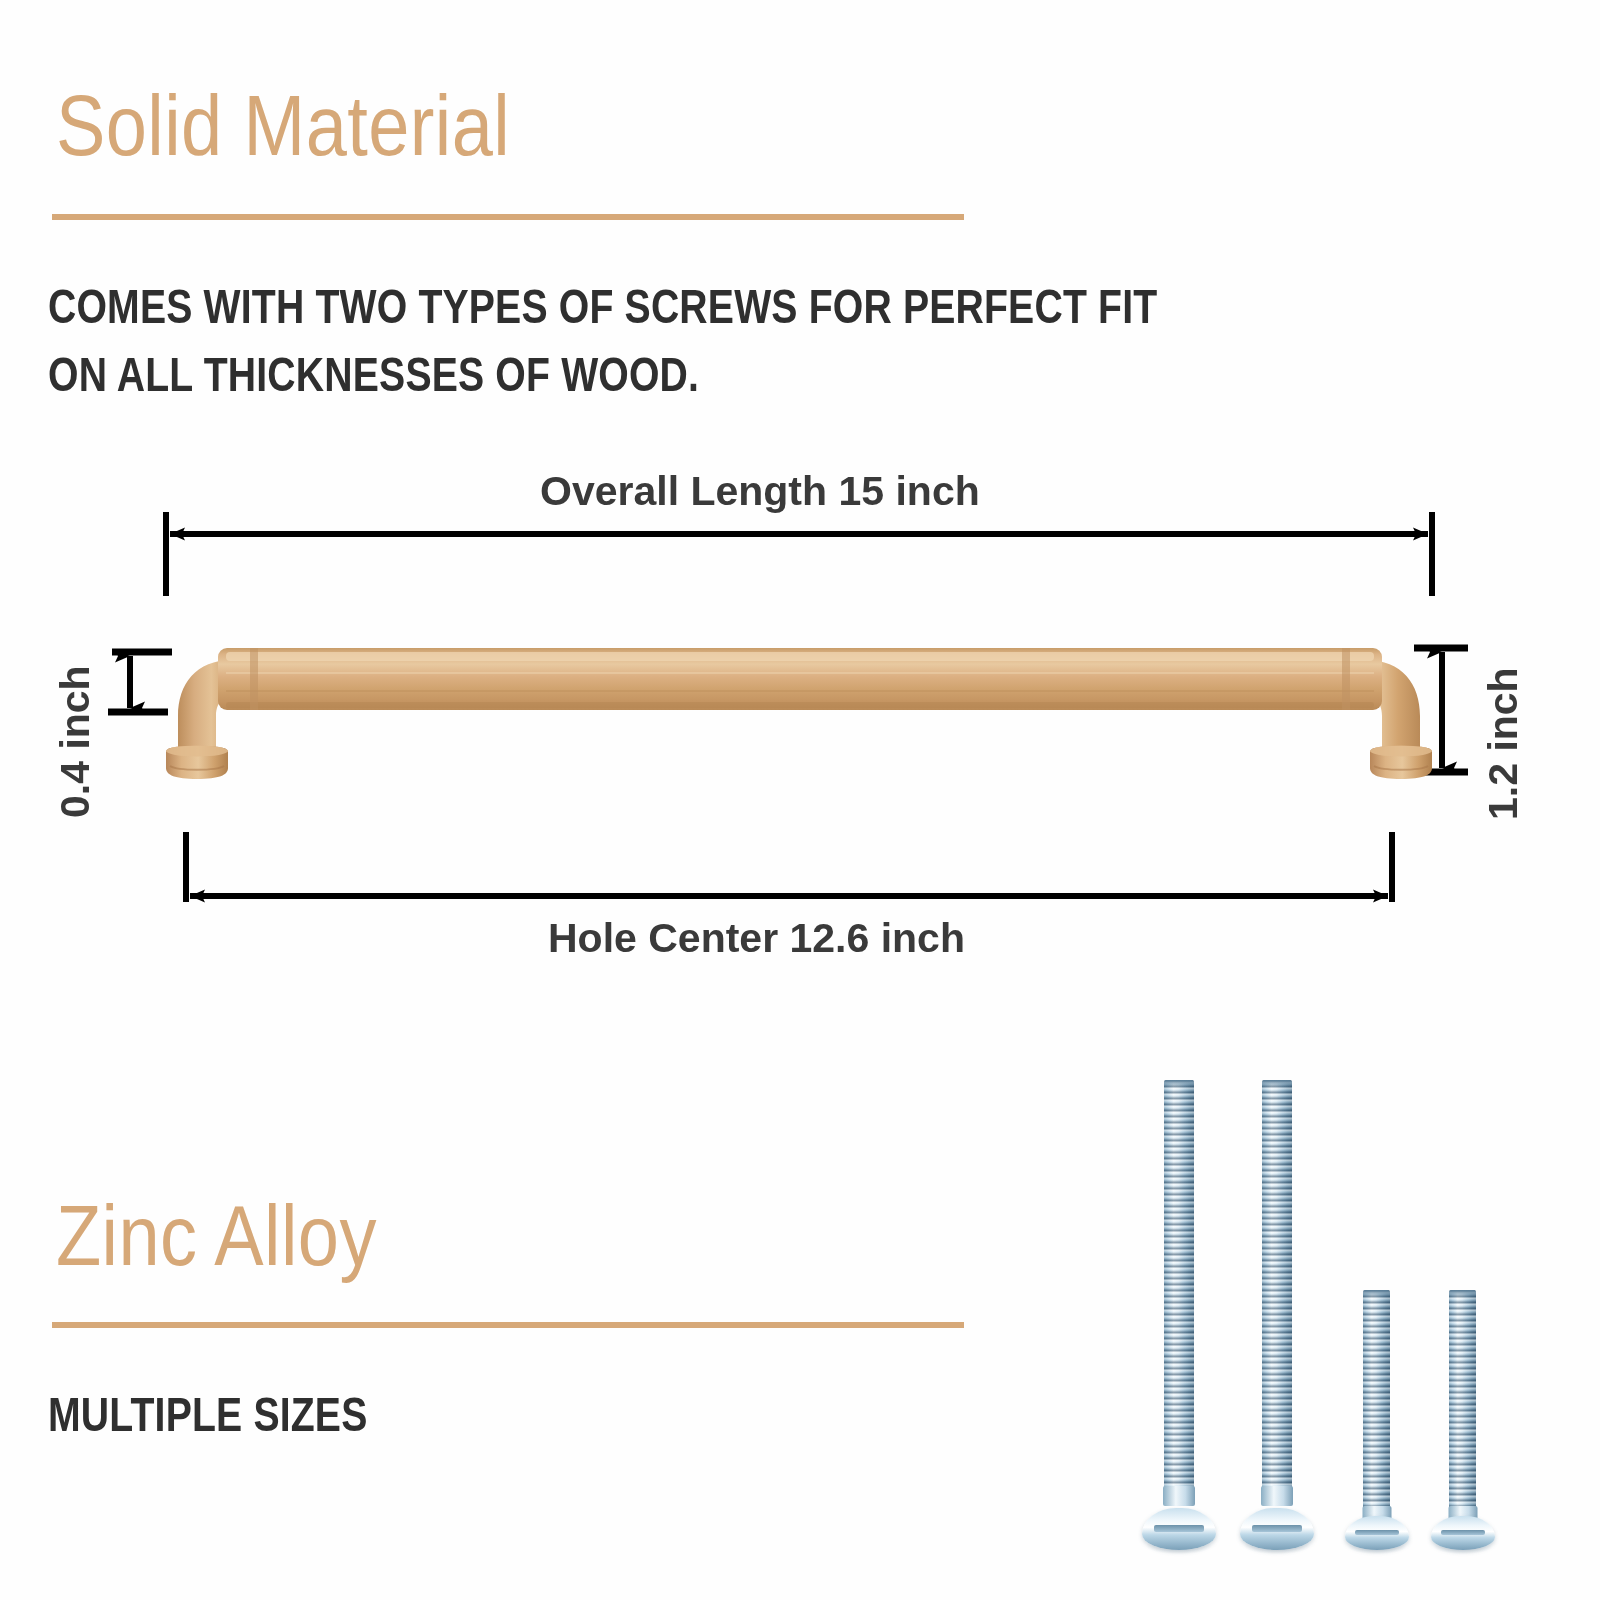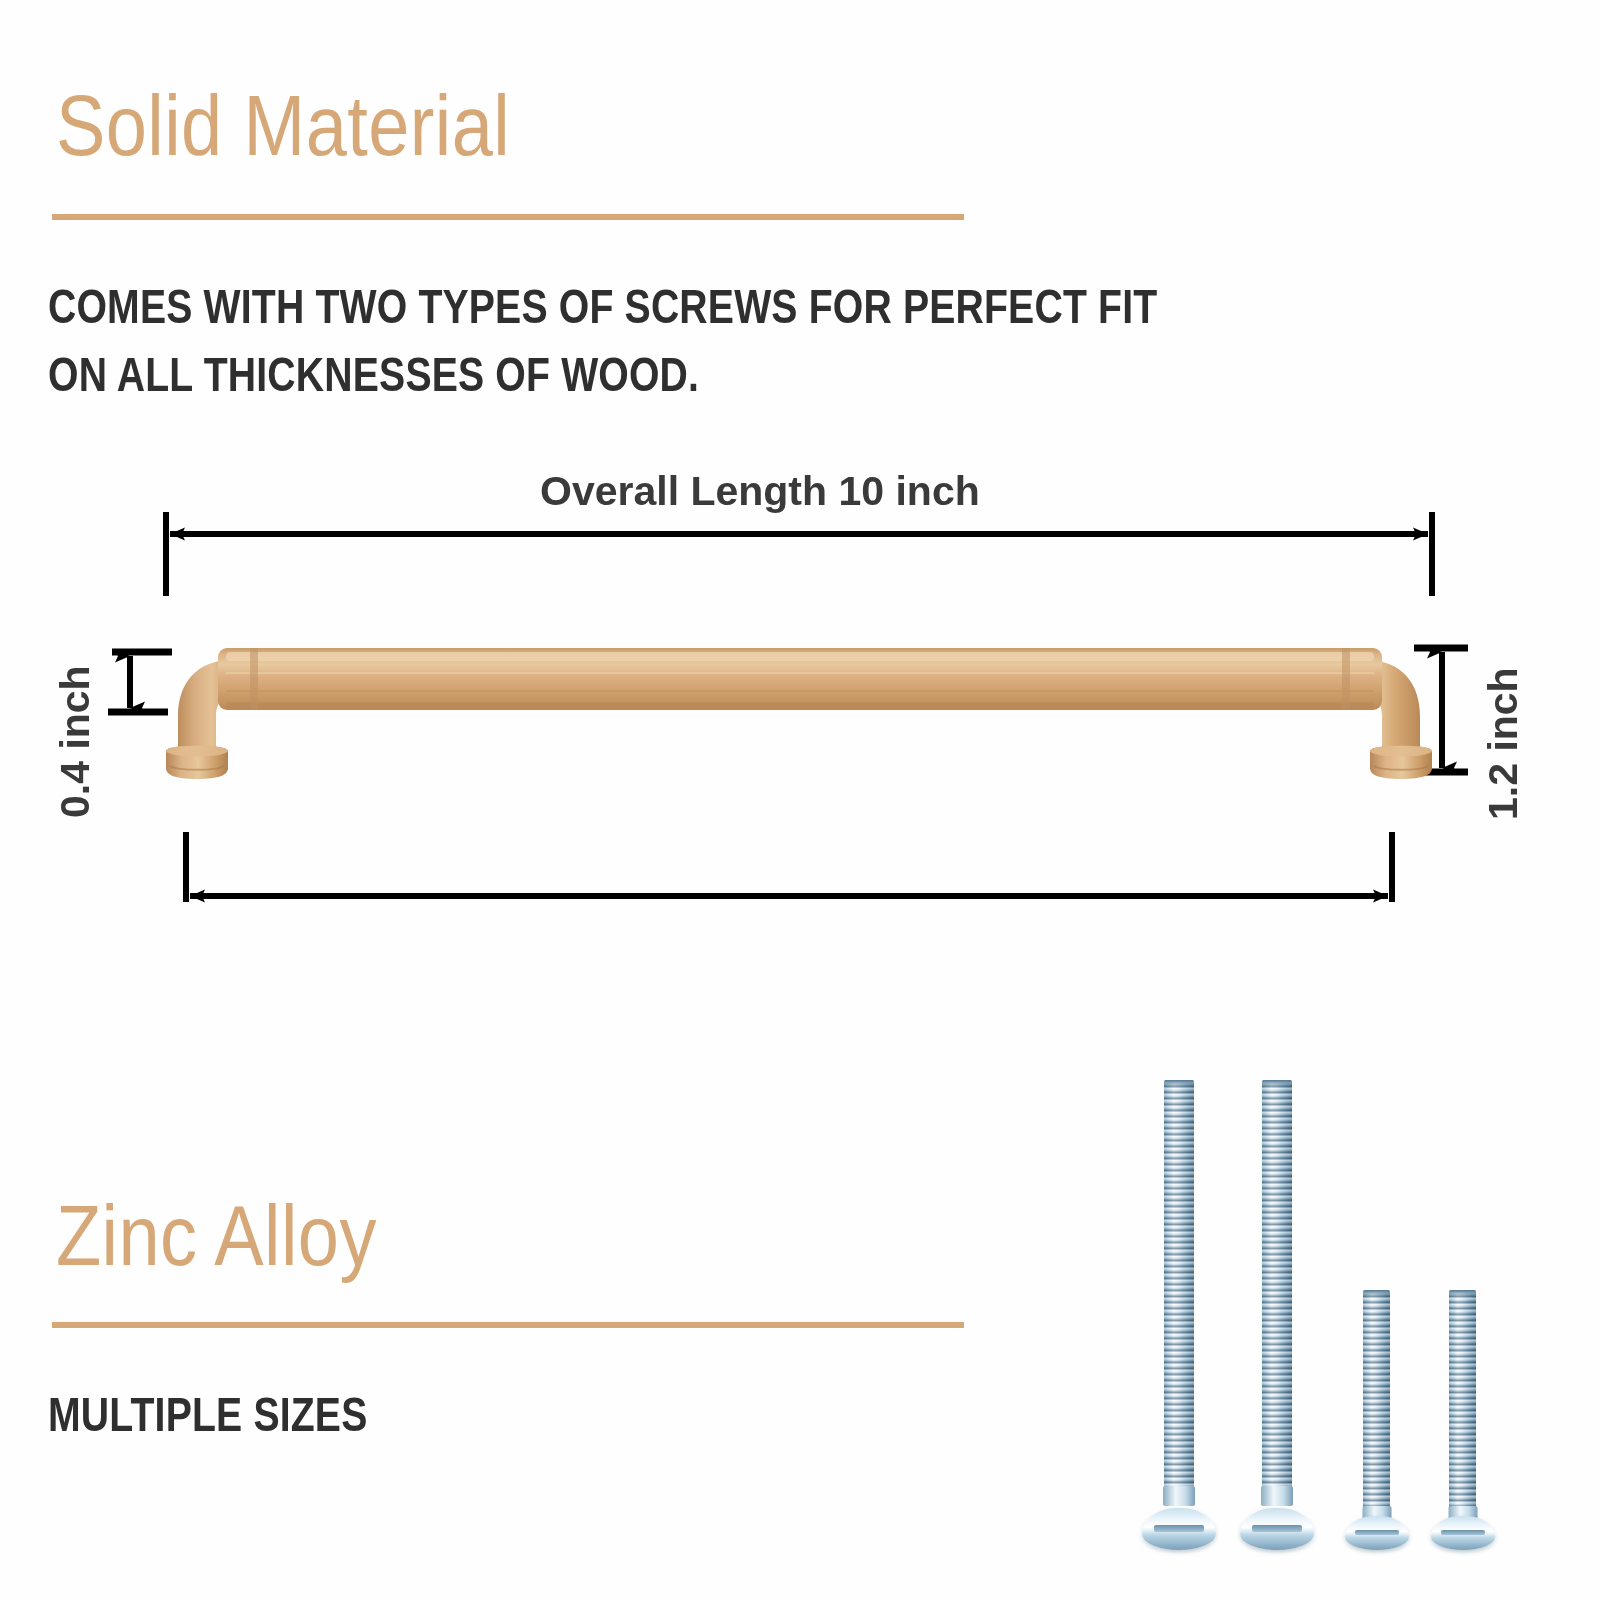--- a/index.html
+++ b/index.html
@@ -229,22 +229,23 @@
 
 <div class="page">
 
   <div class="section-heading" id="heading-solid-material">Solid Material</div>
 
   <div class="heading-rule" id="rule-solid-material"></div>
 
   <div class="subtext" id="subtext-screws">COMES WITH TWO TYPES OF SCREWS FOR PERFECT FIT
 ON ALL THICKNESSES OF WOOD.</div>
 
-  <div class="dim-label" id="label-overall-length">Overall Length 10 inch</div>
-
+  <div class="dim-label" id="label-overall-length">Overall Length 15 inch</div>
+
+  <div class="dim-label" id="label-hole-center">Hole Center 12.6 inch</div>
 
   <div class="dim-label-vertical" id="label-thickness">0.4 inch</div>
 
   <div class="dim-label-vertical" id="label-projection">1.2 inch</div>
 
   <svg id="dimension-svg" viewBox="0 0 1600 1600">
     <defs>
       <marker id="arrow-left" markerWidth="16" markerHeight="14" refX="1" refY="7" orient="auto" markerUnits="userSpaceOnUse">
         <path d="M1,7 L16,0.5 L13,7 L16,13.5 Z" fill="#000"></path>
       </marker>

